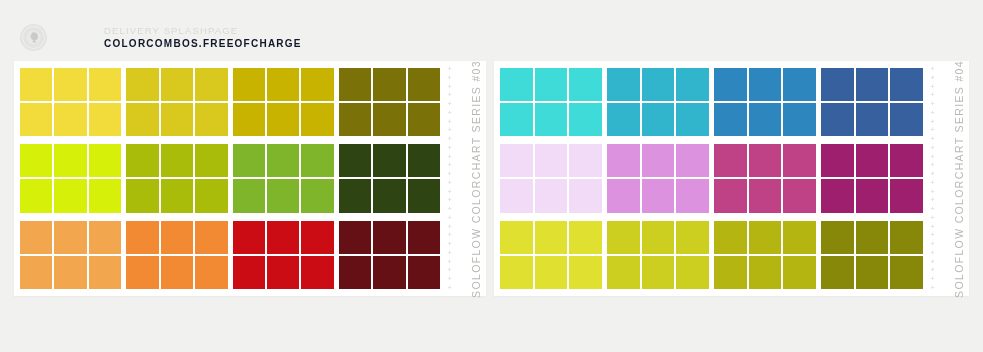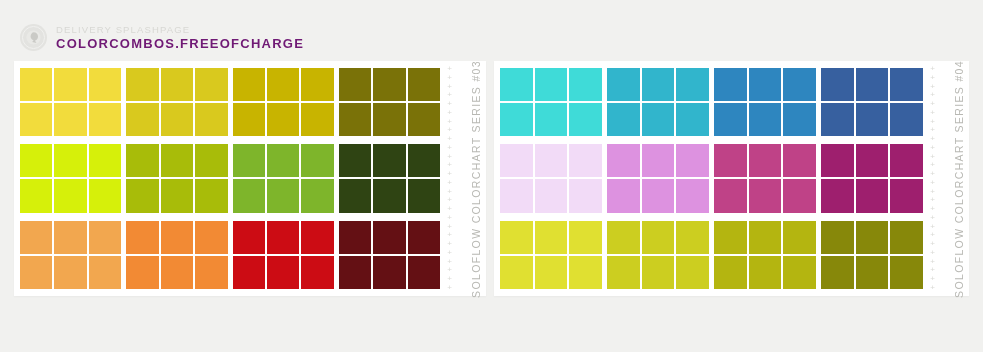--- a/index.html
+++ b/index.html
@@ -39,32 +39,33 @@
     inset: 2px;
     border-radius: 50%;
     border: 1.5px solid #f1f1ef;
   }
   #logo-mark svg { position: absolute; left: 5px; top: 5px; }
   #header-text {
     display: flex;
     flex-direction: column;
     justify-content: center;
     line-height: 1;
+    margin-left: 48px;
   }
   #title-top {
     font-size: 9.5px;
     letter-spacing: 1.15px;
     color: #d8d8d4;
     font-weight: normal;
     margin-bottom: 3px;
   }
   #title-main {
-    font-size: 13px;
+    font-size: 10px;
     letter-spacing: 1.25px;
-    color: #701a75;
+    color: #0f172a;
     font-weight: bold;
   }
 
   
   .panel {
     position: absolute;
     top: 61px;
     height: 235px;
     background: #ffffff;
     display: flex;

